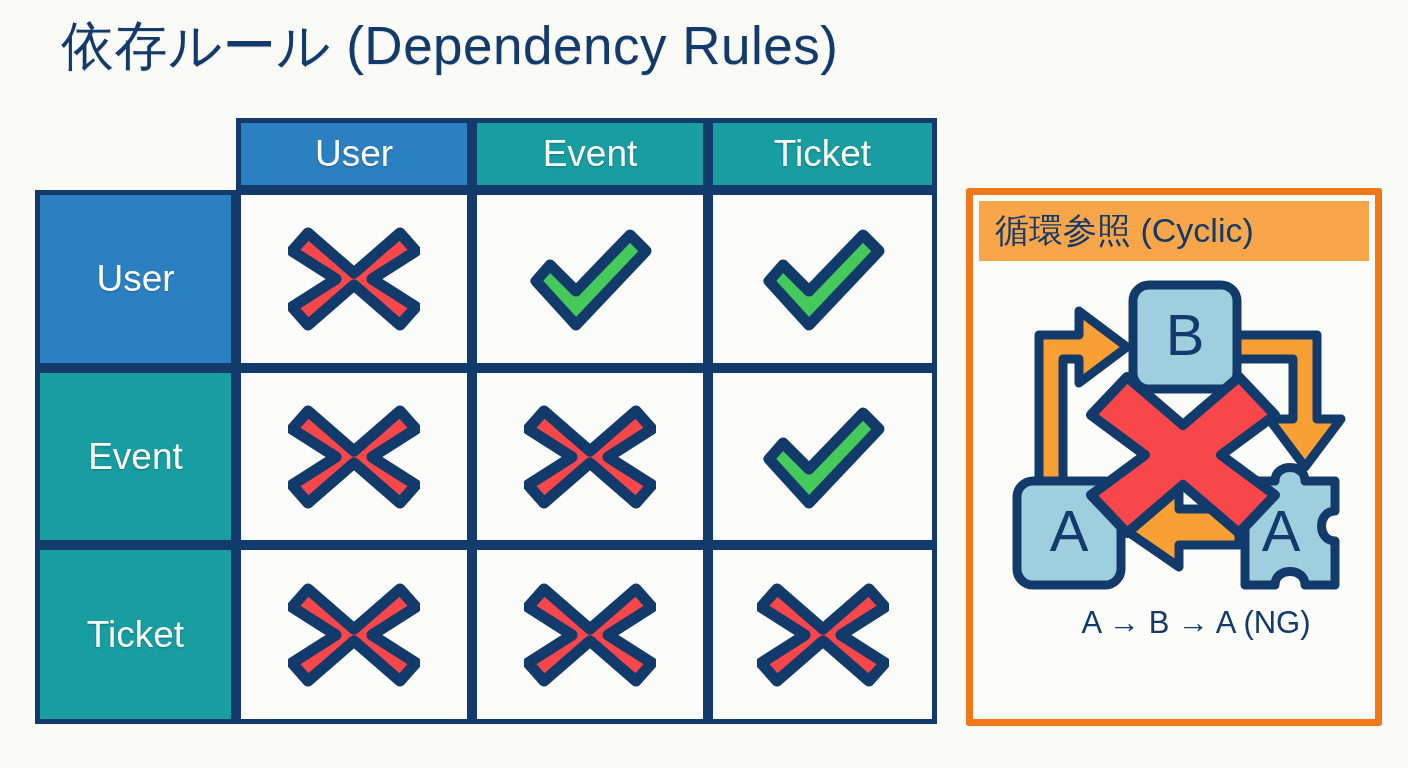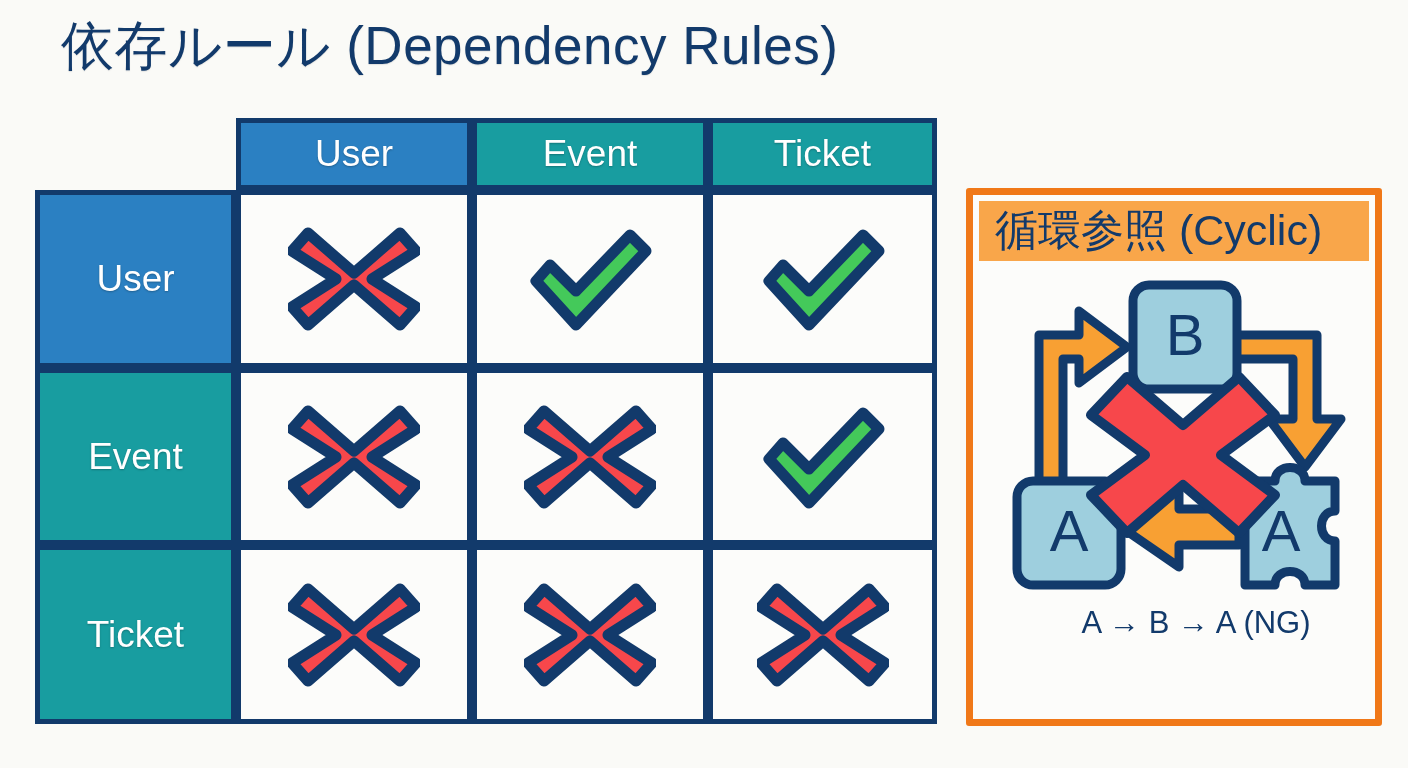--- a/index.html
+++ b/index.html
@@ -122,21 +122,21 @@
     left: 6px;
     top: 6px;
     right: 6px;
     height: 60px;
     background: #F9A64A;
     display: flex;
     align-items: center;
     padding-left: 16px;
     box-sizing: border-box;
     color: #123A6B;
-    font-size: 43px;
+    font-size: 34px;
     white-space: nowrap;
   }
   .cyclic-figure {
     position: absolute;
     left: 14px;
     top: 78px;
     width: 388px;
     height: 330px;
   }
   .cyclic-caption {

